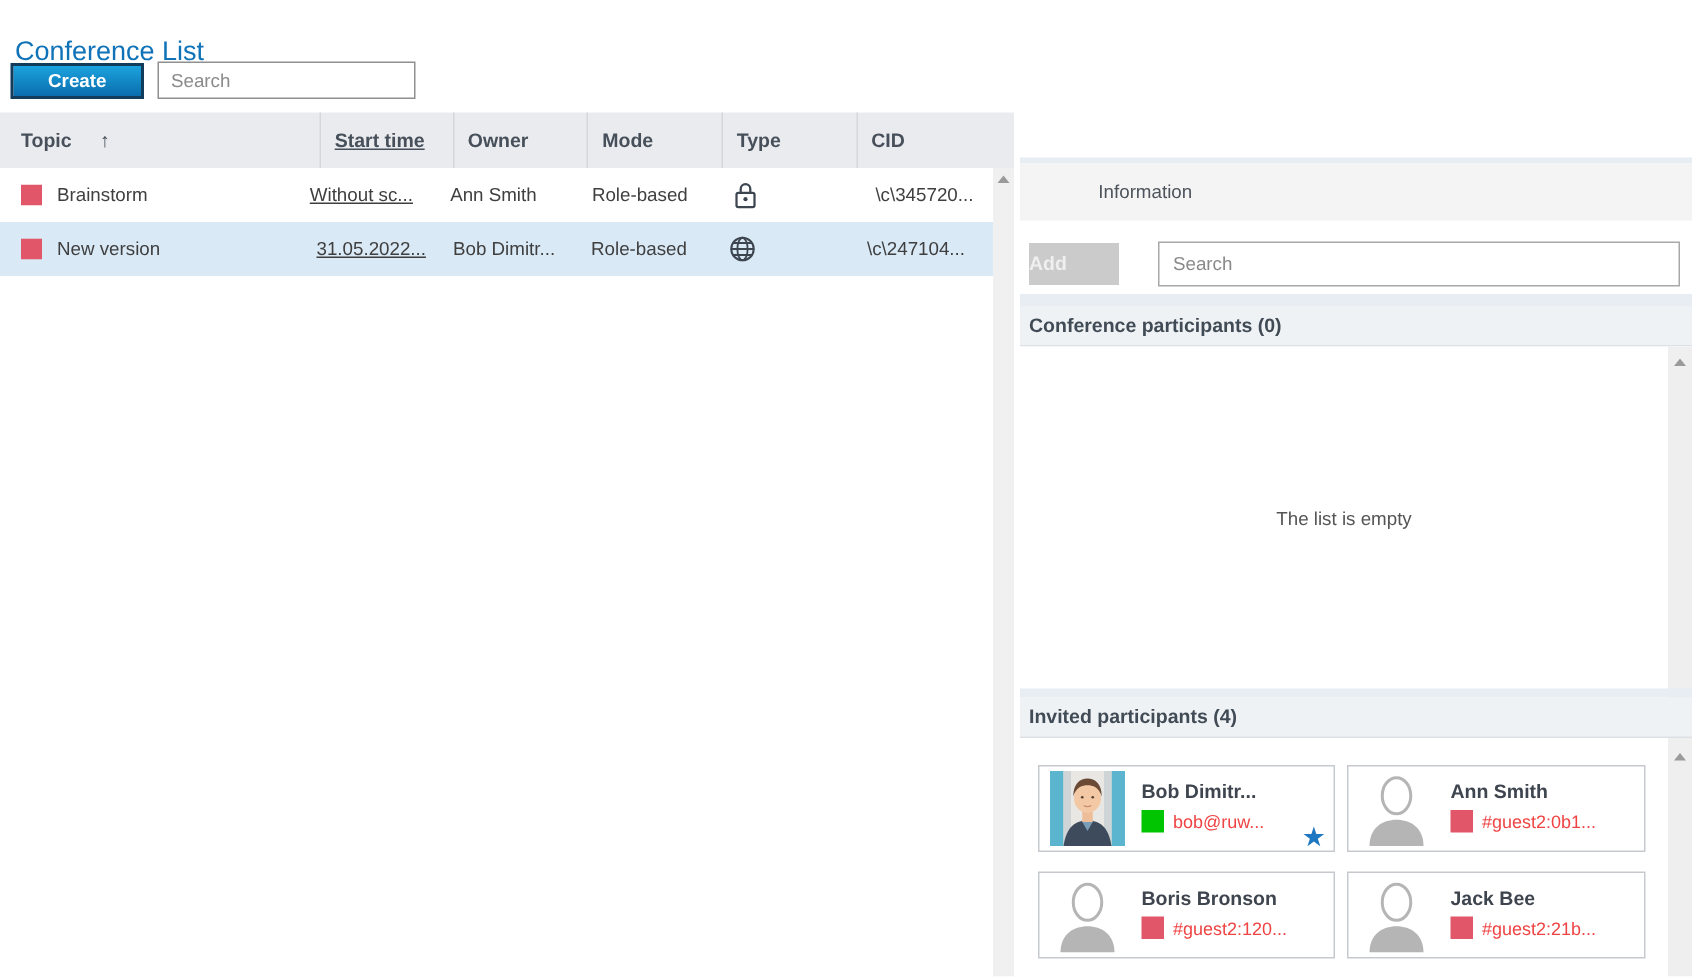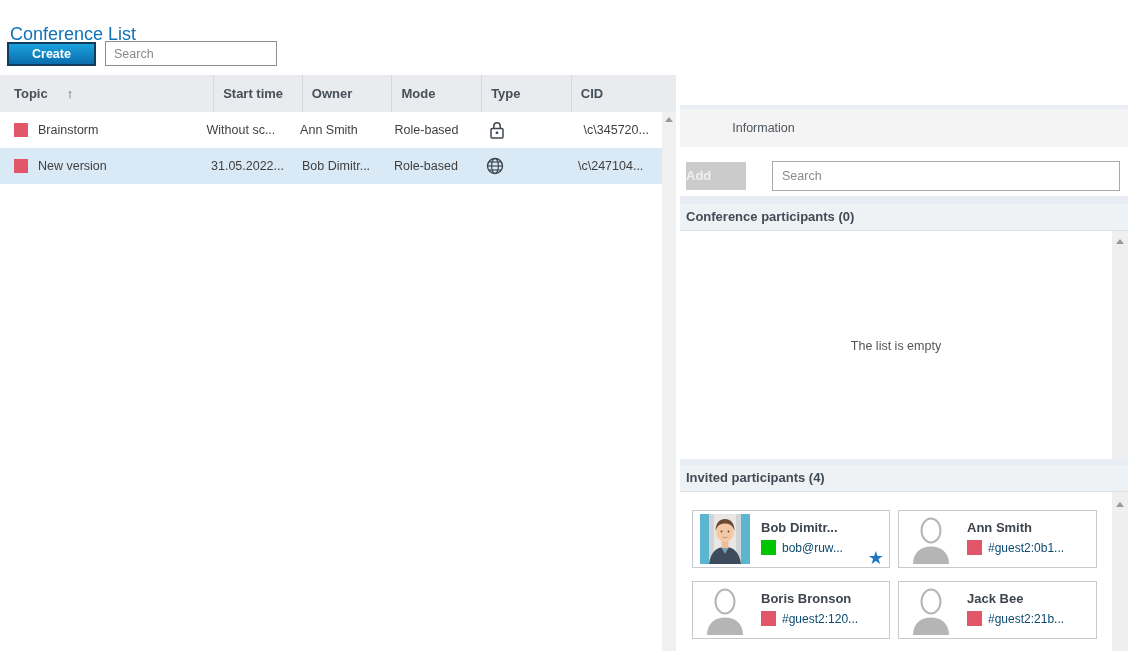--- a/index.html
+++ b/index.html
@@ -19,21 +19,21 @@
     background:linear-gradient(#1ba3de,#0a6dad); border:2px solid #113c5c; color:#fff;
     font-weight:bold; font-size:12.5px; text-align:center; line-height:20px; cursor:pointer; }
   .search-top { position:absolute; left:105px; top:41px; width:172px; height:25px;
     border:1px solid #8f8f8f; padding:0 8px; font-size:12.5px; color:#444; font-family:inherit; }
   .search-top::placeholder, .panel-search::placeholder { color:#8a8a8a; }
   
   .thead { position:absolute; left:0; top:75px; width:676px; height:37px; background:#e9ebee;
     display:flex; align-items:center; font-weight:bold; font-size:13px; color:#47505a; }
   .th { height:100%; display:flex; align-items:center; padding-left:9px; border-right:1px solid #d5d8db; }
   .th.c0 { width:220px; padding-left:14px;gap:11px; }
-  .c1 { width:91px; } .c2 { width:92px; } .c3 { width:92px; } .c4 { width:92px; }
+  .c1 { width:91px;text-decoration:underline; } .c2 { width:92px; } .c3 { width:92px; } .c4 { width:92px; }
   .th.c5 { width:107px; border-right:none; }
   .sort-arrow { margin-left:8px; font-size:13px; color:#47505a; }
   .trow { position:absolute; left:0; width:662px; height:36px; display:flex; align-items:center;
     font-size:12.5px; color:#3f3f3f; cursor:pointer; }
   .trow.r0 { top:112px; background:#fff;gap:8px; }
   .trow.r1 { top:148px; background:#d9e9f6; }
   .td { display:flex; align-items:center; padding-left:9px; overflow:hidden; white-space:nowrap; }
   .td.c0 { width:202px; padding-left:14px; }
   .td.c5 { width:93px; }
   .row-marker { width:14px; height:14px; margin-right:10px; flex:none; }
@@ -75,21 +75,21 @@
   .card.p0 { left:12px; top:16px; }
   .card.p1 { left:218px; top:16px; width:199px; }
   .card.p2 { left:12px; top:87px; }
   .card.p3 { left:218px; top:87px; width:199px; }
   .avatar { position:absolute; left:7px; top:3px; width:50px; height:50px; }
   .avatar svg { display:block; width:50px; height:50px; }
   .card-name { position:absolute; left:68px; top:9px; font-size:13px; font-weight:bold; color:#3e454e;
     white-space:nowrap; overflow:hidden; max-width:122px; }
   .card-status { position:absolute; left:68px; top:29px; display:flex; align-items:center; gap:6px; }
   .status-sq { width:15px; height:15px; flex:none; }
-  .card-id { font-size:12px; color:#0c4a6e; white-space:nowrap; }
+  .card-id { font-size:12px; color:#ef4444; white-space:nowrap; }
   .fav-star { position:absolute; right:5px; bottom:0px; font-size:18px; color:#1d78c1; line-height:18px; }
 </style>
 </head>
 <body>
 
 <div class="page-title">Conference List</div>
 <div class="help-wrap">
   <span class="help-link">Help</span>
   <span class="help-q">?</span>
 </div>

